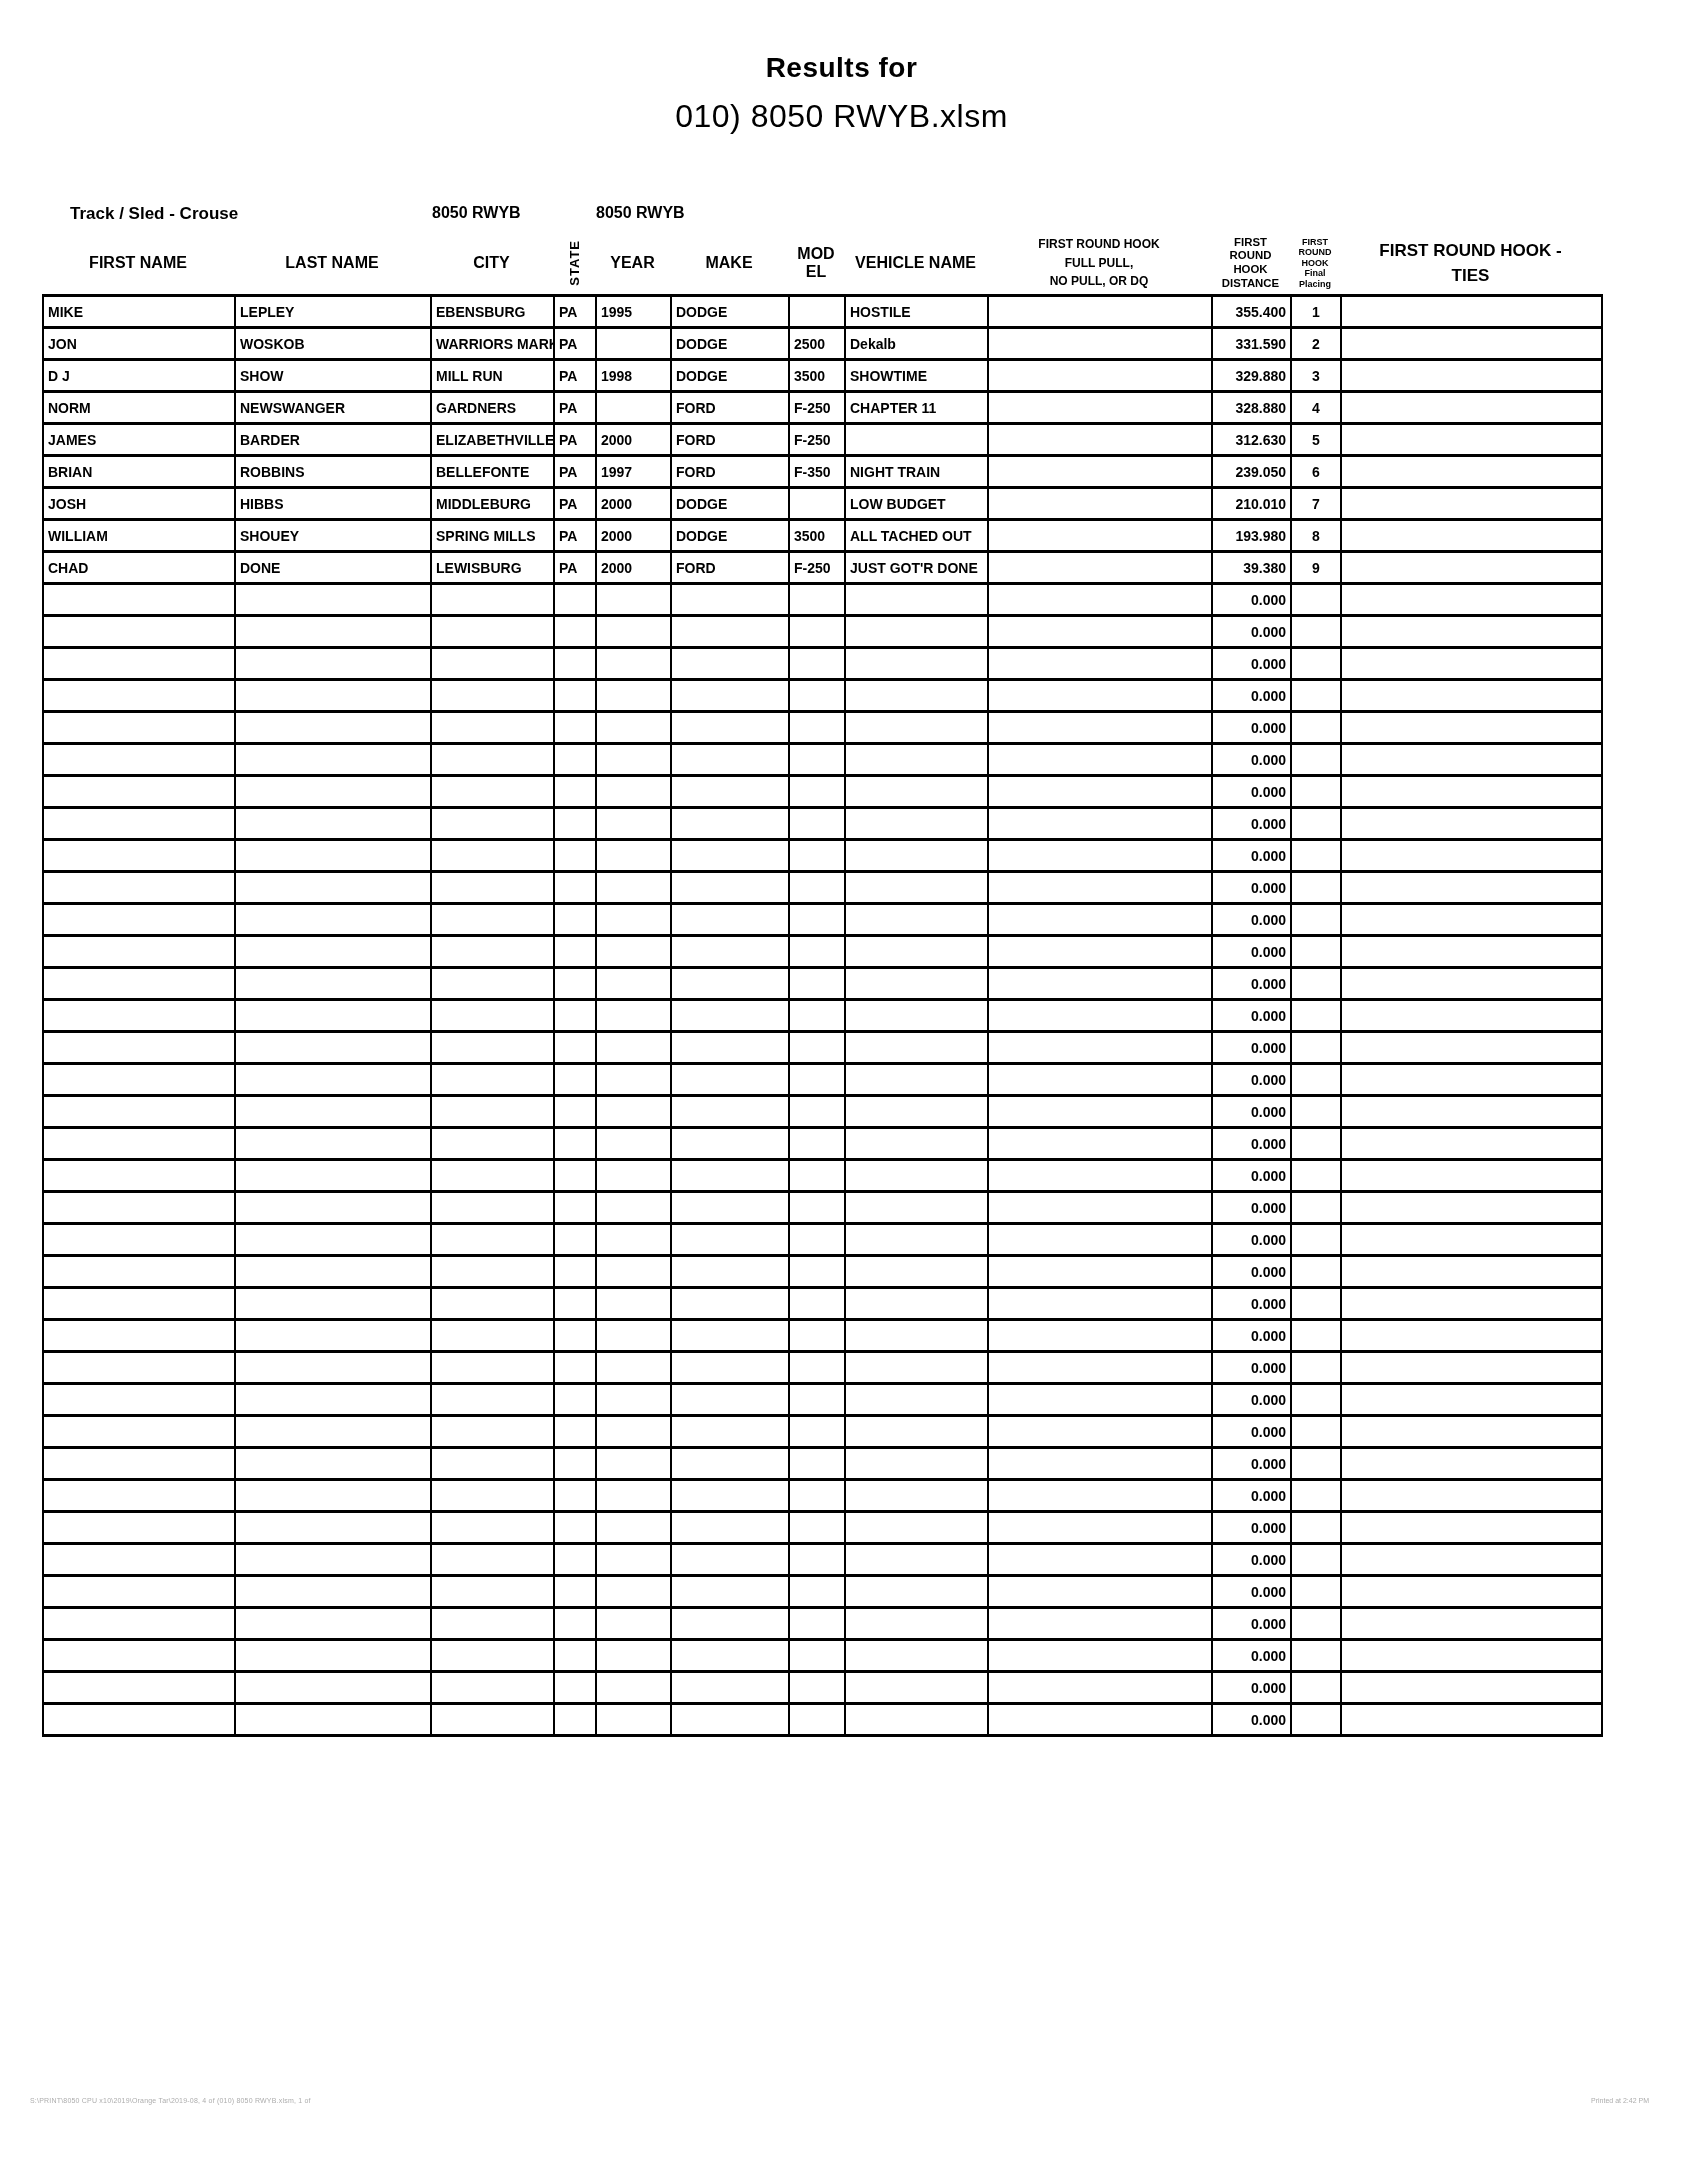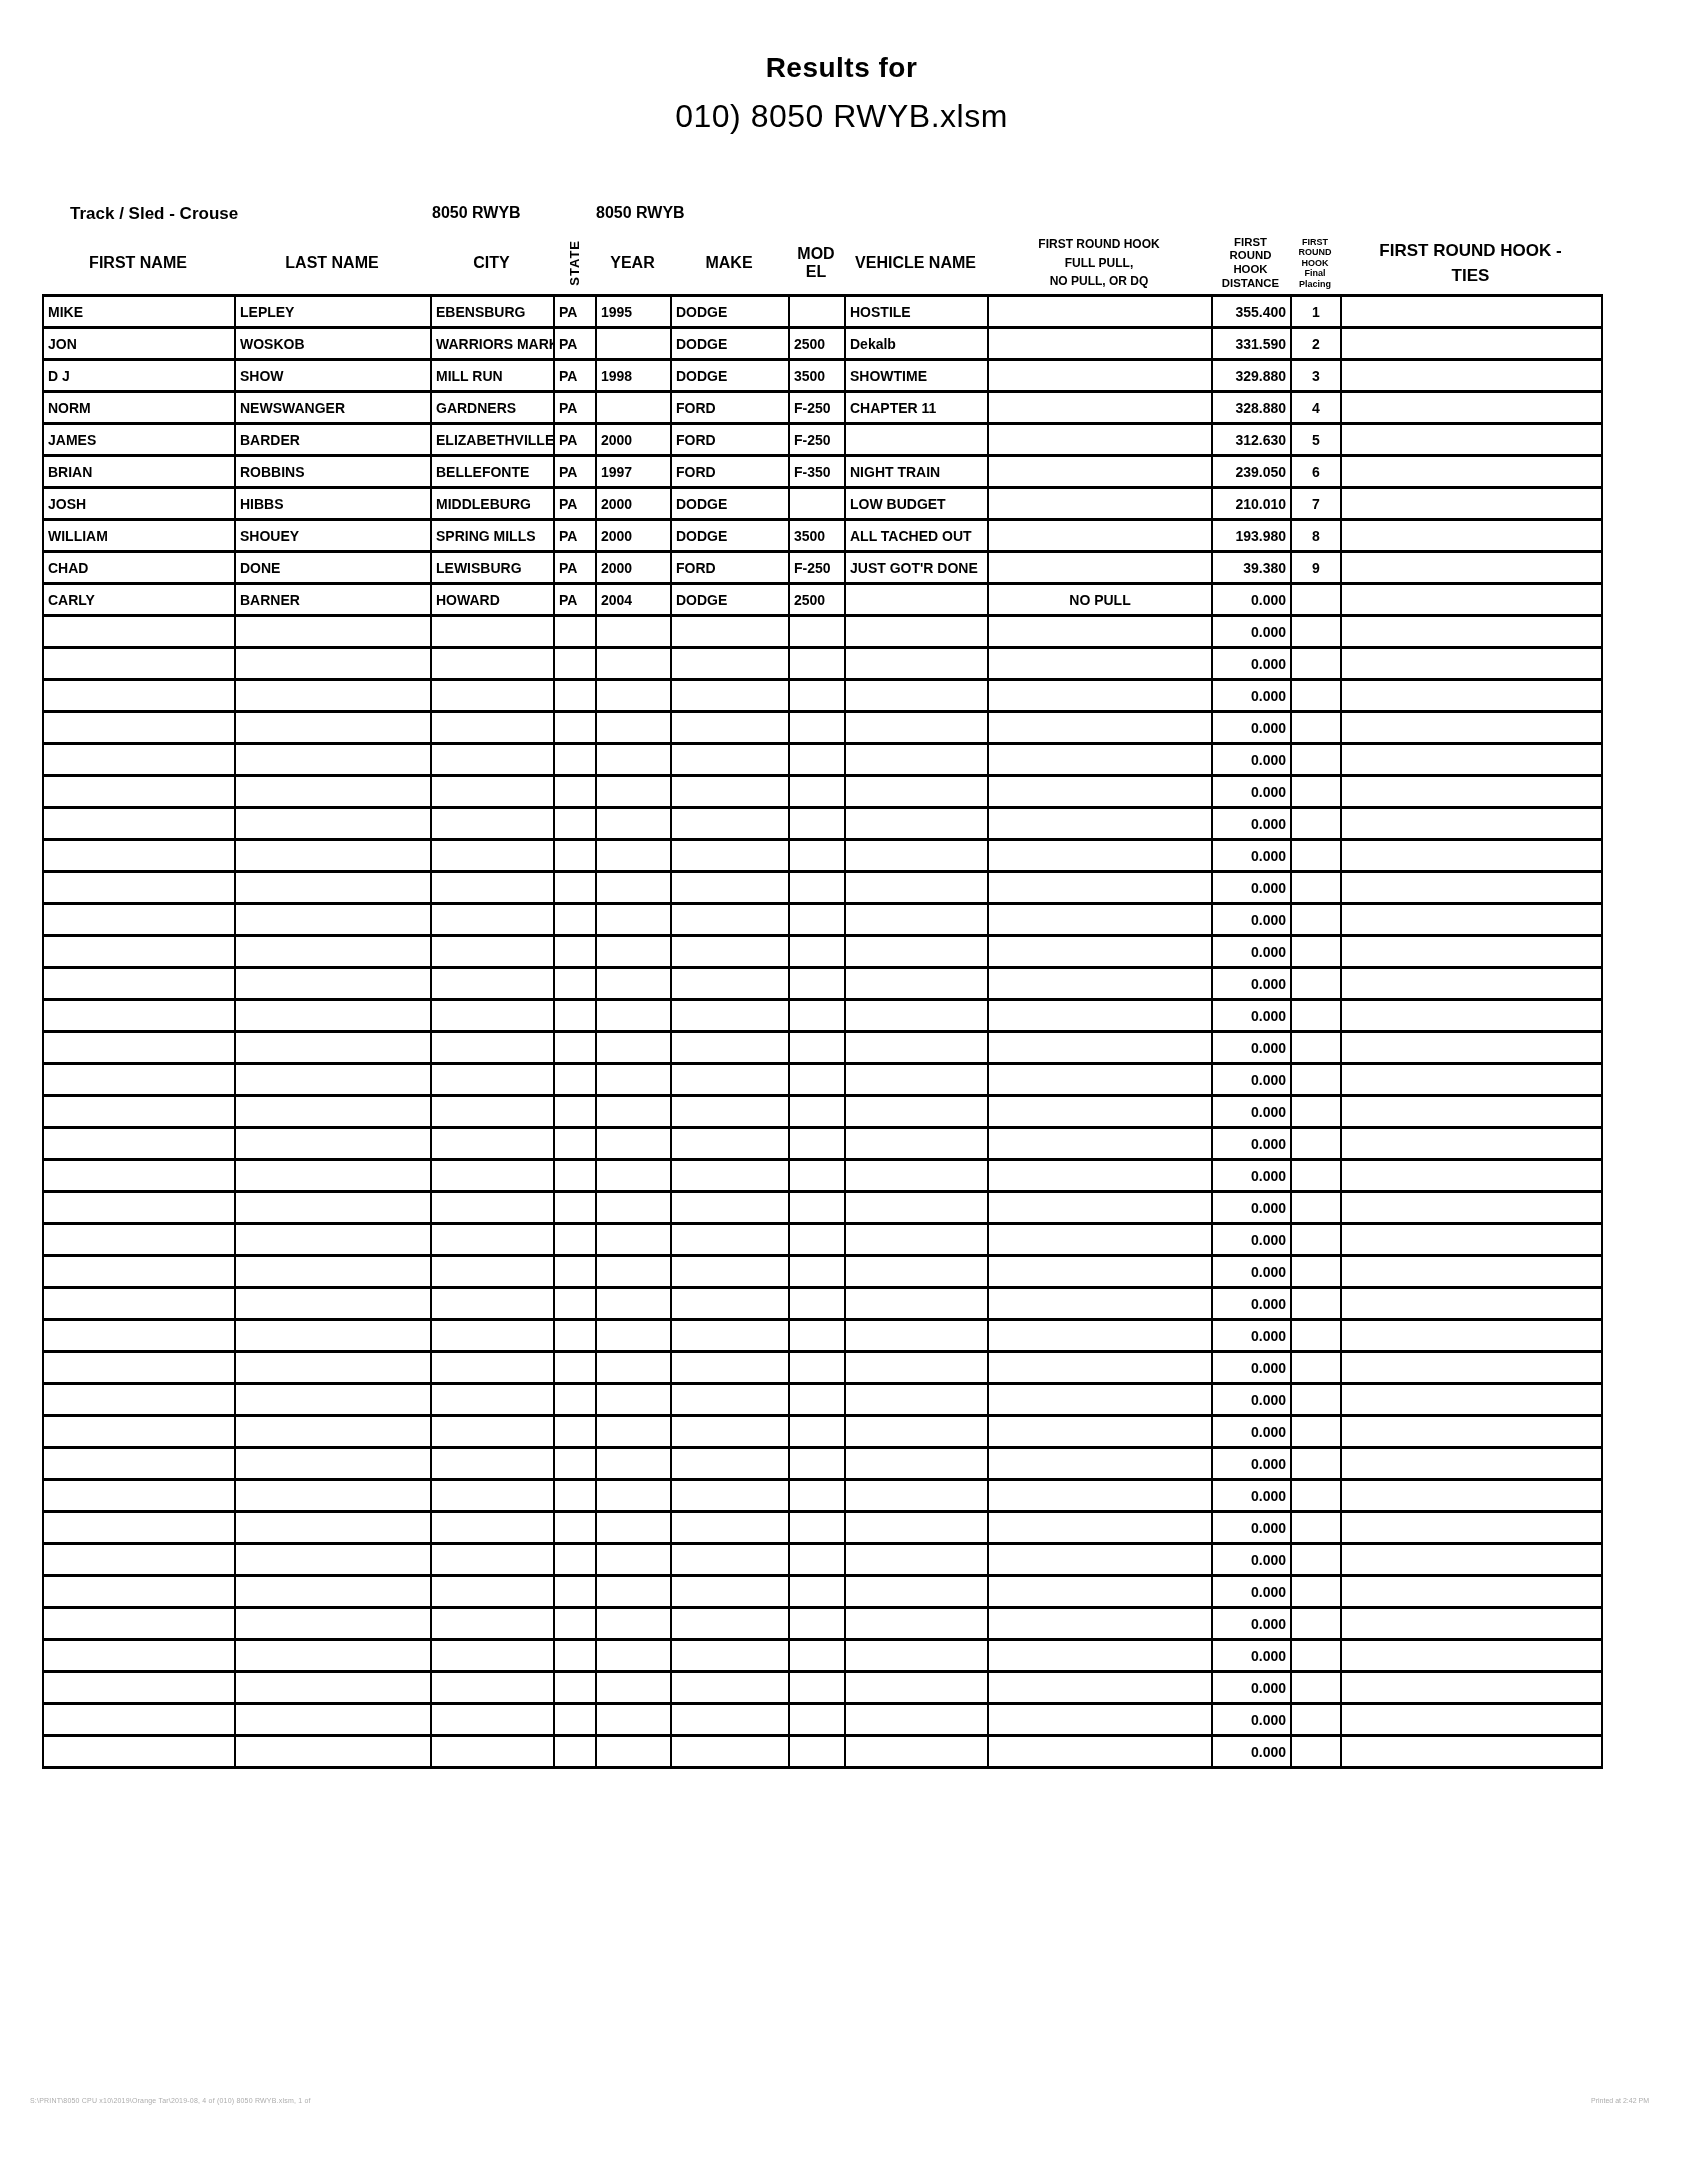--- a/index.html
+++ b/index.html
@@ -225,34 +225,20 @@
         <td>2000</td>
         <td>FORD</td>
         <td>F-250</td>
         <td>JUST GOT'R DONE</td>
         <td class="c-full"></td>
         <td class="c-dist">39.380</td>
         <td class="c-plac">9</td>
         <td></td>
       </tr>
       <tr>
-        <td>CARLY</td>
-        <td>BARNER</td>
-        <td>HOWARD</td>
-        <td>PA</td>
-        <td>2004</td>
-        <td>DODGE</td>
-        <td>2500</td>
-        <td></td>
-        <td class="c-full">NO PULL</td>
-        <td class="c-dist">0.000</td>
-        <td class="c-plac"></td>
-        <td></td>
-      </tr>
-      <tr>
         <td></td>
         <td></td>
         <td></td>
         <td></td>
         <td></td>
         <td></td>
         <td></td>
         <td></td>
         <td class="c-full"></td>
         <td class="c-dist">0.000</td>

